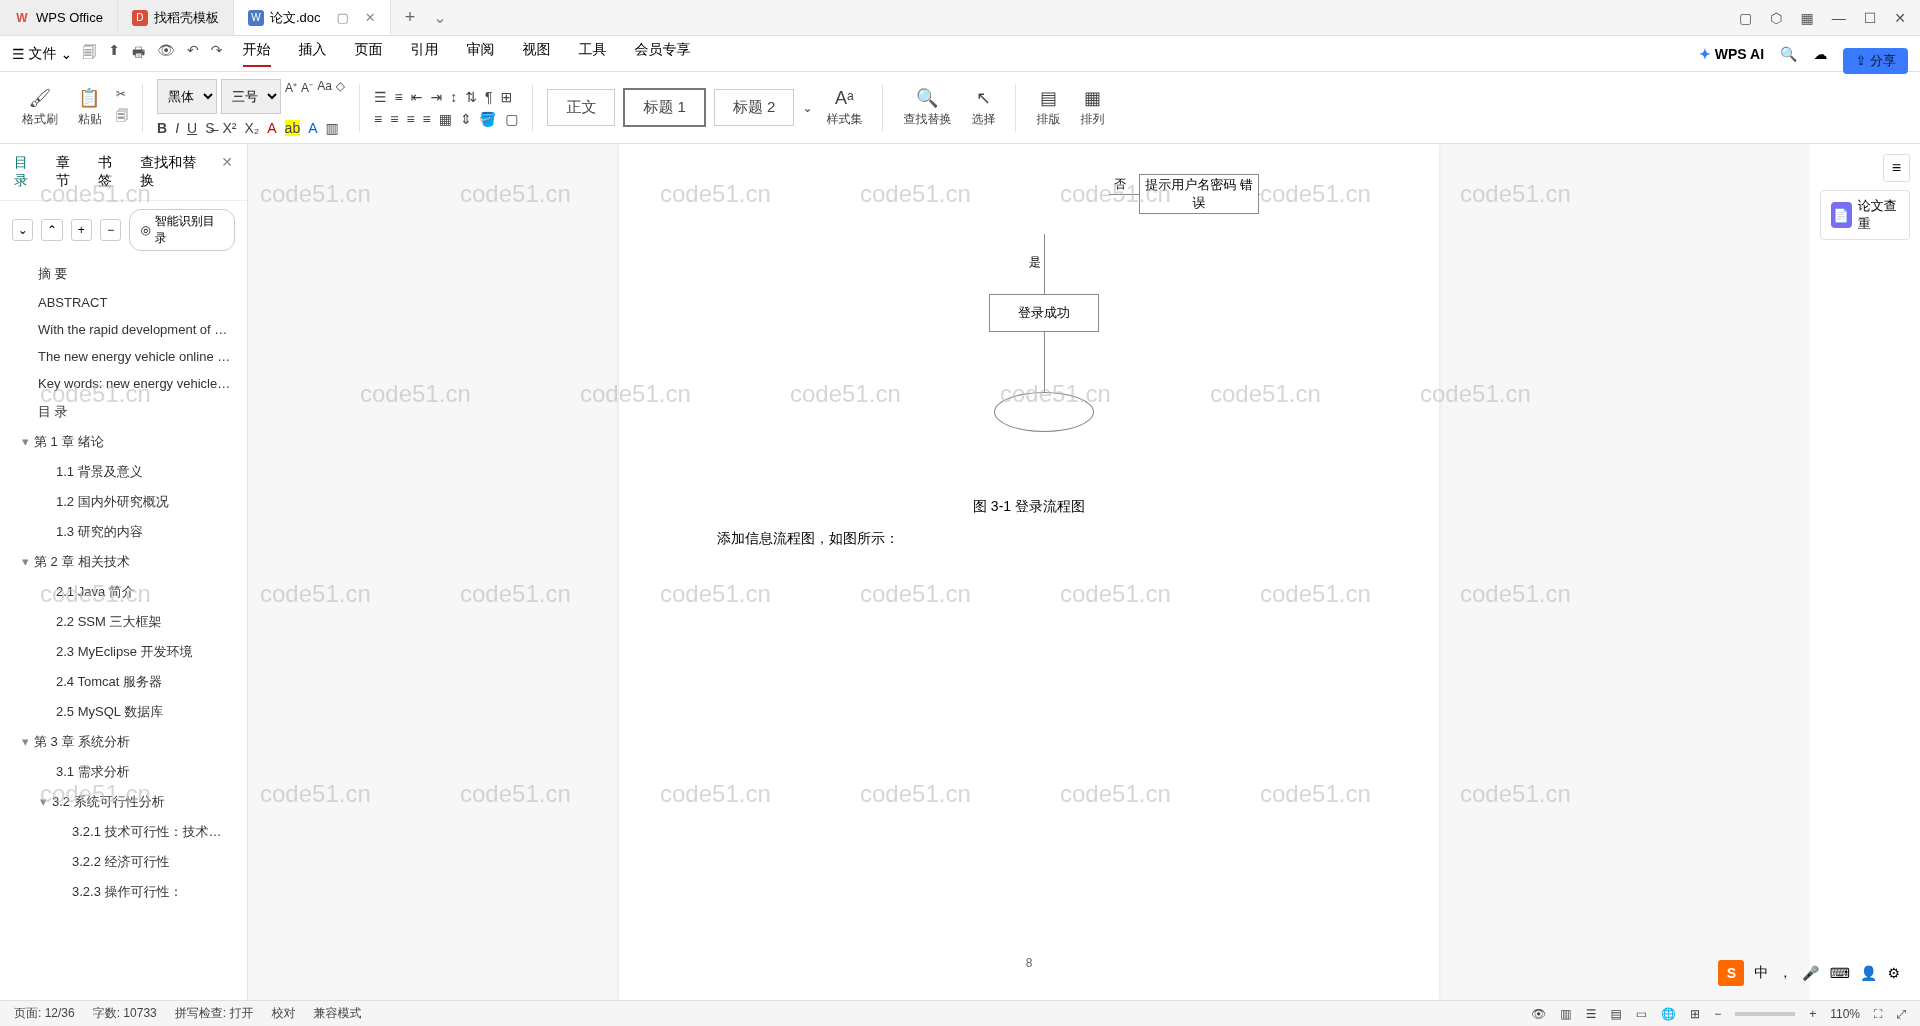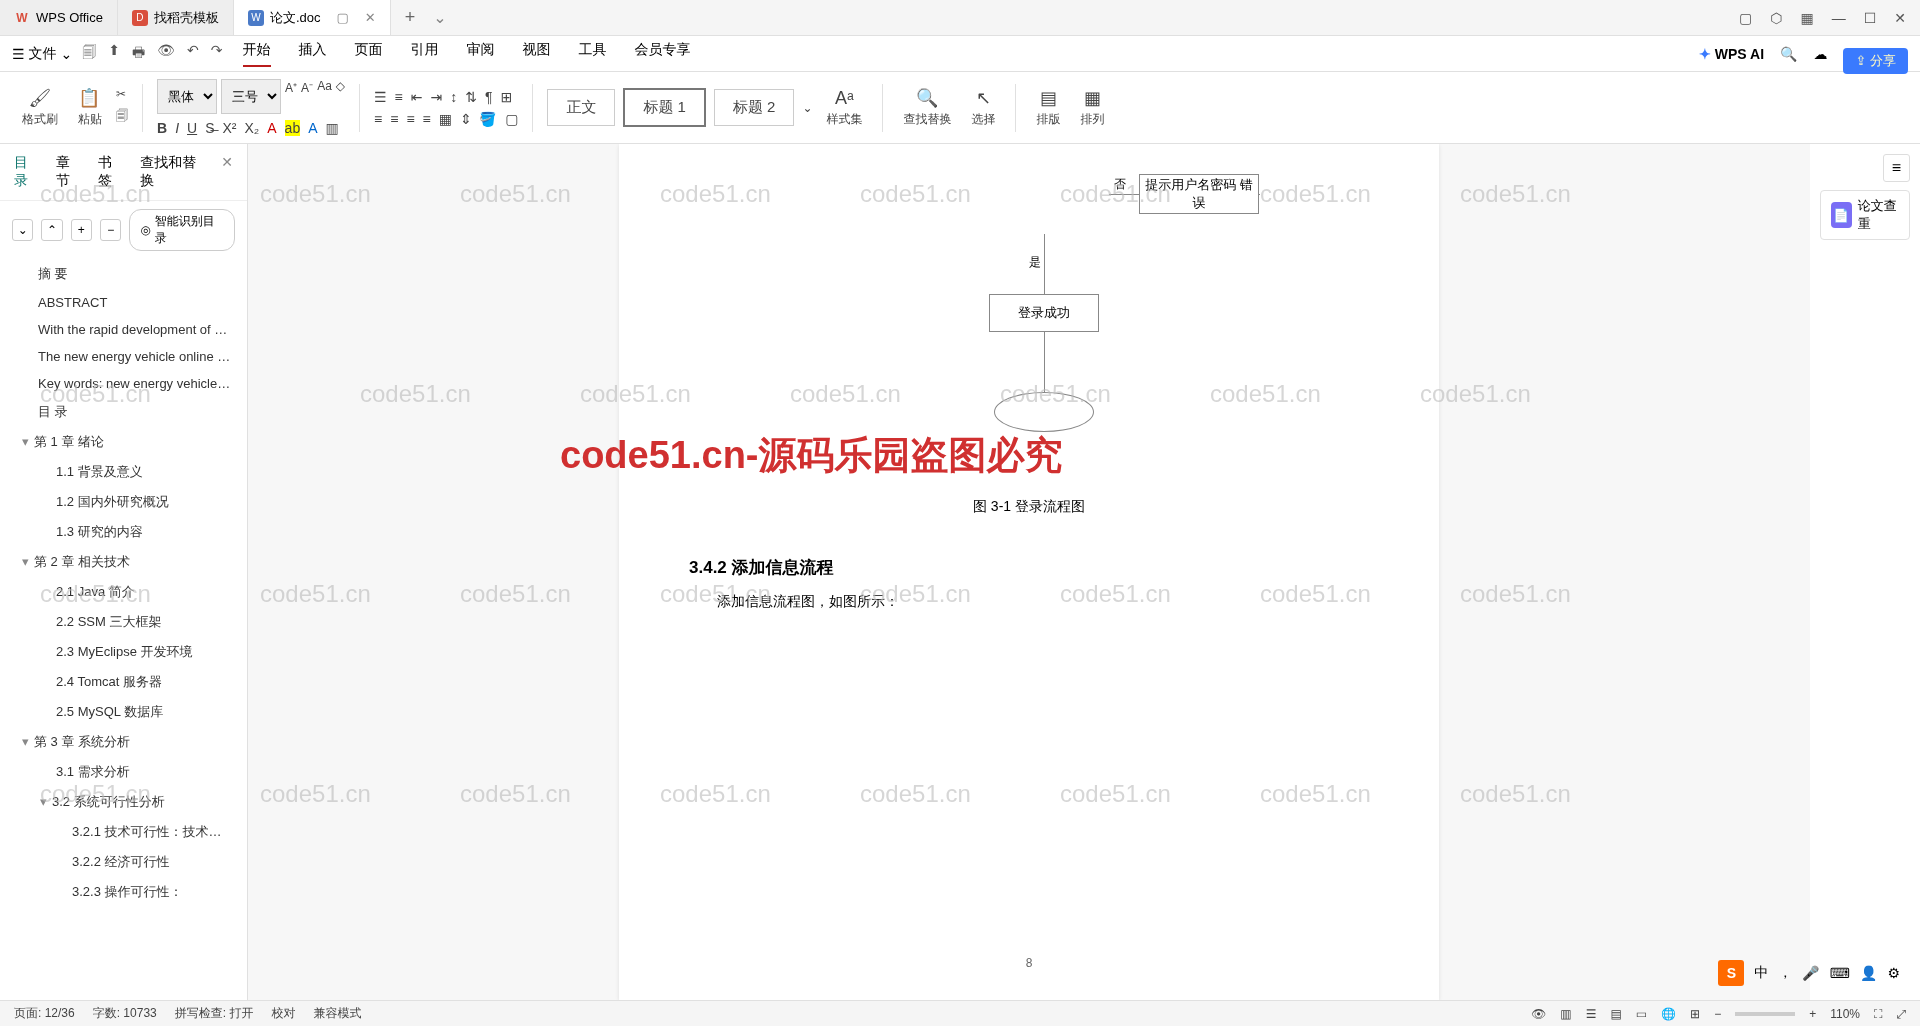--- a/index.html
+++ b/index.html
@@ -19,21 +19,21 @@
 .titlebar .wincontrols { margin-left: auto; display: flex; gap: 18px; padding-right: 14px; font-size: 14px; color: #555; }
 
 
 .menubar { height: 36px; display: flex; align-items: center; padding: 0 12px; border-bottom: 1px solid #e0e0e0; font-size: 14px; }
 .menubar .file { display: flex; align-items: center; gap: 4px; margin-right: 10px; }
 .menubar .quick { display: flex; gap: 12px; margin-right: 20px; color: #555; }
 .menubar .menus { display: flex; gap: 28px; }
 .menubar .menu-item.active { color: #000000; border-bottom: 2px solid #b91c1c; padding-bottom: 6px; }
 .menubar .right { margin-left: auto; display: flex; gap: 16px; align-items: center; }
 .menubar .wps-ai { display: flex; align-items: center; gap: 4px; font-weight: bold; }
-.menubar .share-btn { background: #3a7afe; color: #fef9c3; padding: 4px 12px; border-radius: 4px; font-size: 13px; margin-top: 14px; }
+.menubar .share-btn { background: #3a7afe; color: #0f172a; padding: 4px 12px; border-radius: 4px; font-size: 13px; margin-top: 14px; }
 
 
 .ribbon { height: 72px; display: flex; align-items: center; padding: 0 16px; border-bottom: 1px solid #e0e0e0; gap: 8px; font-size: 12px; color: #444; }
 .ribbon .group { display: flex; flex-direction: column; align-items: center; gap: 2px; padding: 0 6px; }
 .ribbon .group .ico { font-size: 18px; }
 .ribbon .sep { width: 1px; height: 48px; background: #e0e0e0; margin: 0 6px; }
 .ribbon .font-sel { display: flex; gap: 4px; }
 .ribbon .font-sel select { font-size: 13px; padding: 8px 6px; border: 1px solid #ccc; }
 .ribbon .font-row { display: flex; flex-direction: column; gap: 6px; }
 .ribbon .btn-row { display: flex; gap: 8px; align-items: center; font-size: 14px; }
@@ -318,21 +318,20 @@
 
         <div class="flow-box" style="left:300px;top:110px;width:110px;height:38px;">
           <span>登录成功</span>
         </div>
         <div class="flow-line" style="left:355px;top:148px;width:1px;height:60px;"></div>
         <div class="flow-ellipse" style="left:305px;top:208px;"></div>
 
         <div class="flow-line" style="left:570px;top:10px;width:1px;height:1px;"></div>
       </div>
       <div class="doc-caption">图 3-1 登录流程图</div>
-      <div class="doc-h3">3.4.2 添加信息流程</div>
       <div class="doc-p">添加信息流程图，如图所示：</div>
       <div class="page-num">8</div>
     </div>
   </div>
 
   <div class="rightpanel">
     <span style="border:1px solid #ddd;padding:4px 8px;border-radius:3px;">≡</span>
     <div class="rp-btn">
       <span class="ic">📄</span>
       <span>论文查重</span>
@@ -349,21 +348,20 @@
   <span class="wm-text" style="left:1060px;top:180px;">code51.cn</span>
   <span class="wm-text" style="left:1260px;top:180px;">code51.cn</span>
   <span class="wm-text" style="left:1460px;top:180px;">code51.cn</span>
   <span class="wm-text" style="left:40px;top:380px;">code51.cn</span>
   <span class="wm-text" style="left:360px;top:380px;">code51.cn</span>
   <span class="wm-text" style="left:580px;top:380px;">code51.cn</span>
   <span class="wm-text" style="left:790px;top:380px;">code51.cn</span>
   <span class="wm-text" style="left:1000px;top:380px;">code51.cn</span>
   <span class="wm-text" style="left:1210px;top:380px;">code51.cn</span>
   <span class="wm-text" style="left:1420px;top:380px;">code51.cn</span>
-  <span class="wm-big" style="left:560px;top:430px;">code51.cn-源码乐园盗图必究</span>
   <span class="wm-text" style="left:40px;top:580px;">code51.cn</span>
   <span class="wm-text" style="left:260px;top:580px;">code51.cn</span>
   <span class="wm-text" style="left:460px;top:580px;">code51.cn</span>
   <span class="wm-text" style="left:660px;top:580px;">code51.cn</span>
   <span class="wm-text" style="left:860px;top:580px;">code51.cn</span>
   <span class="wm-text" style="left:1060px;top:580px;">code51.cn</span>
   <span class="wm-text" style="left:1260px;top:580px;">code51.cn</span>
   <span class="wm-text" style="left:1460px;top:580px;">code51.cn</span>
   <span class="wm-text" style="left:40px;top:780px;">code51.cn</span>
   <span class="wm-text" style="left:260px;top:780px;">code51.cn</span>

